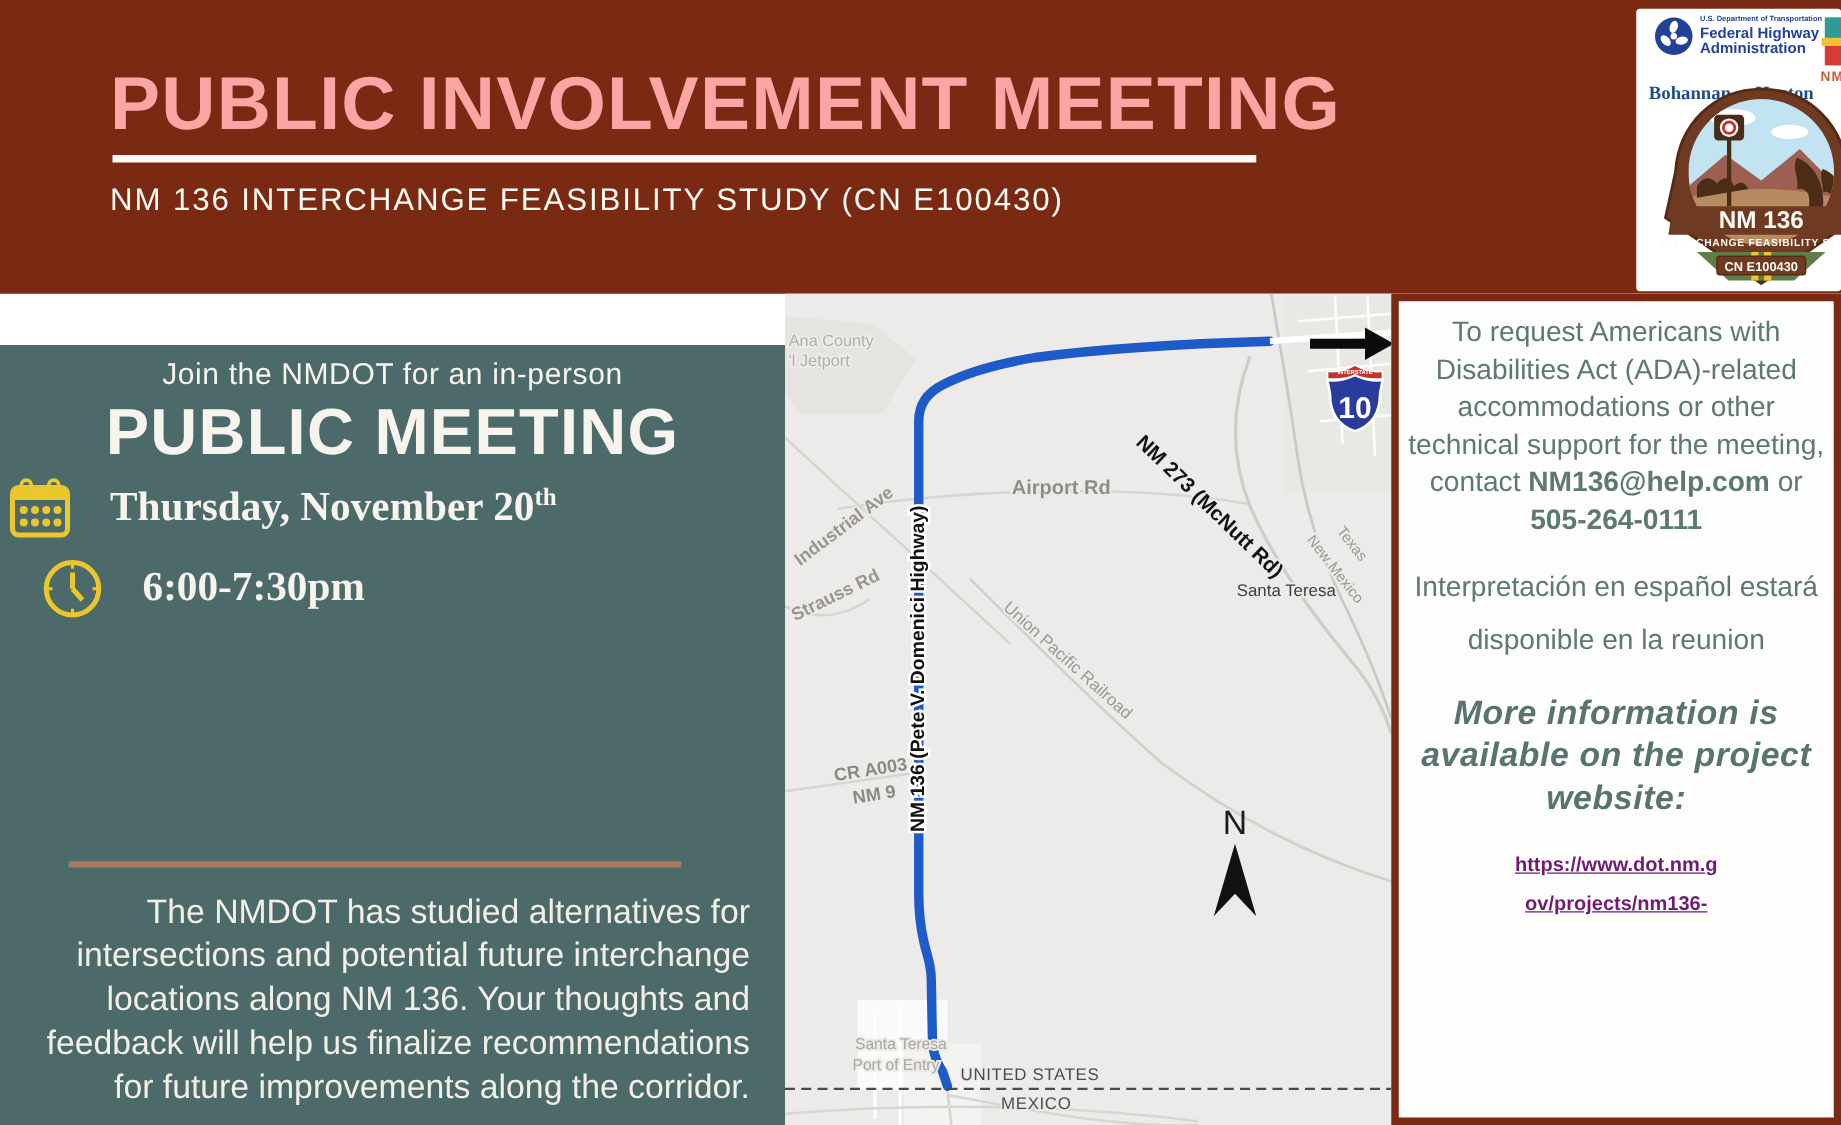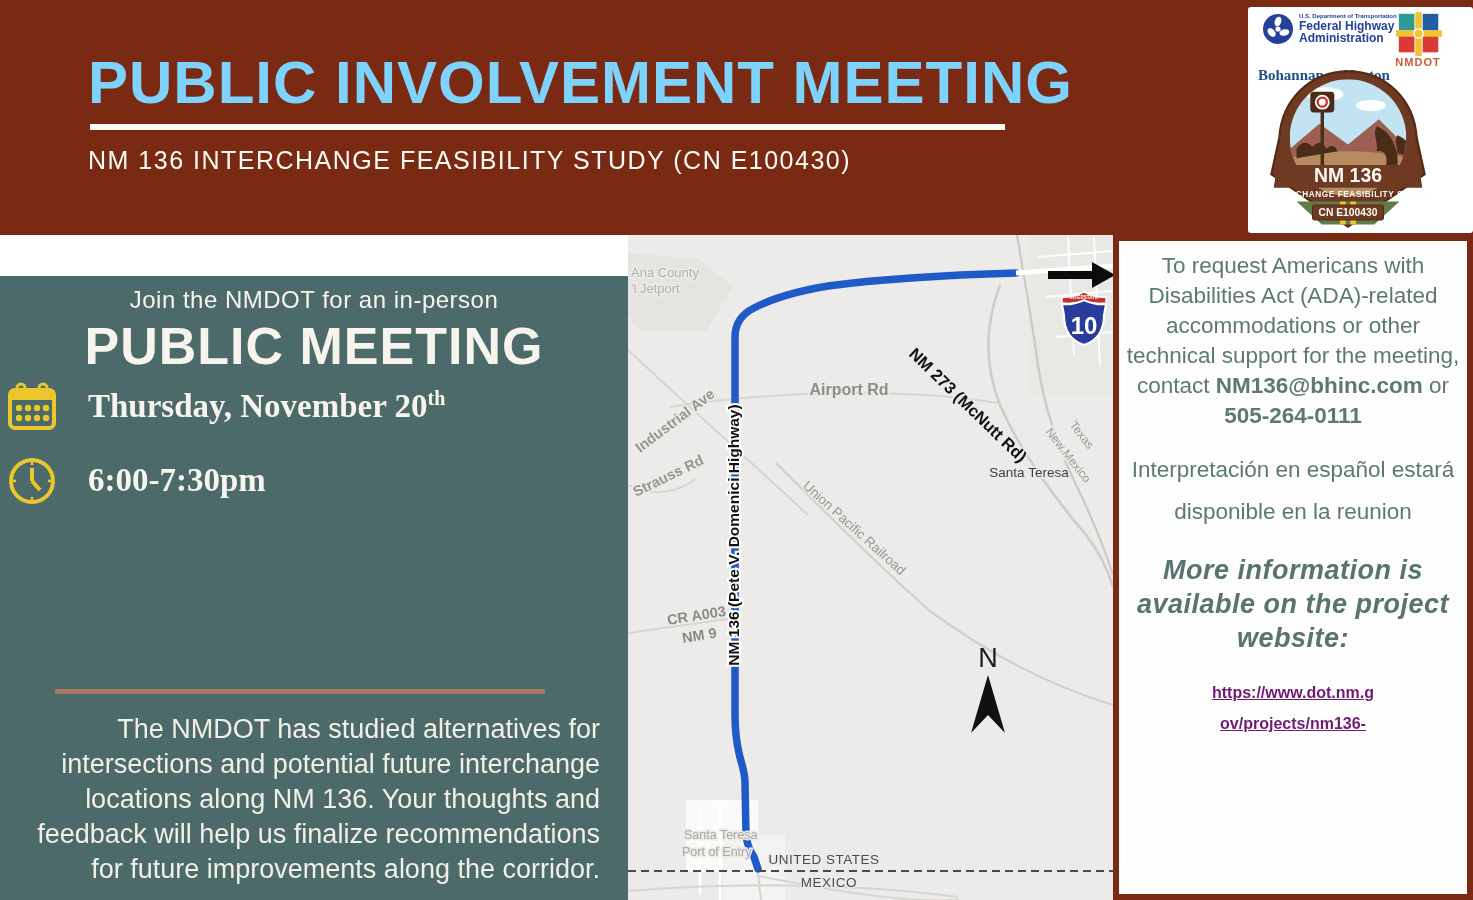--- a/index.html
+++ b/index.html
@@ -2,43 +2,43 @@
 <html><head>
 <meta charset="utf-8">
 <style>
   * { margin:0; padding:0; box-sizing:border-box; }
   html,body { width:1473px; height:900px; background:#fff; }
   body { font-family:"Liberation Sans", sans-serif; }
   .flyer { position:relative; width:1473px; height:900px; overflow:hidden; background:#fff; }
 
   
   .header { position:absolute; left:0; top:0; width:1473px; height:235px; background:#7A2A12; }
-  .header-title { position:absolute; left:88px; top:48px; color:#7dd3fc; font-size:60px; font-weight:700; letter-spacing:1px; white-space:nowrap; }
+  .header-title { position:absolute; left:88px; top:48px; color:#fca5a5; font-size:60px; font-weight:700; letter-spacing:1px; white-space:nowrap; }
   .header-underline { position:absolute; left:90px; top:124px; width:915px; height:6px; background:#FDFBF5; }
   .header-subtitle { position:absolute; left:88px; top:146px; color:#FDFBF5; font-size:25px; font-weight:400; letter-spacing:1.5px; white-space:nowrap; }
 
   
-  .logo-box { position:absolute; right:0; top:7px; width:225px; height:226px; background:#fff; border-radius:3px; }
+  .logo-box { position:absolute; right:0; top:7px; width:164px; height:226px; background:#fff; border-radius:3px; }
   .fhwa { position:absolute; left:14px; top:6px; display:flex; align-items:center; }
   .fhwa-text { margin-left:5px; color:#24419A; line-height:1.05; }
   .fhwa-tiny { font-size:6px; font-weight:700; }
   .fhwa-big { font-size:12px; font-weight:700; }
   .nmdot-mark { position:absolute; left:148px; top:5px; }
   .nmdot-label { position:absolute; left:140px; top:49px; width:60px; text-align:center; color:#CE5B35; font-size:11px; font-weight:700; letter-spacing:1px; }
   .bohannan { position:absolute; left:10px; top:60px; font-size:15px; font-weight:700; color:#1D4E89; white-space:nowrap;font-family:Liberation Serif, serif; }
   .bh-tri { color:#7FA9C9; font-size:12px; }
   .badge { position:absolute; left:14px; top:62px; }
 
   
   .left-panel { position:absolute; left:0; top:235px; width:628px; height:665px; background:#4C6A69; color:#F6F4EC;margin-top:41px; }
   .lp-intro { position:absolute; top:10px; width:100%; text-align:center; font-size:24px; font-weight:400; letter-spacing:0.5px; }
   .lp-meeting { position:absolute; top:40px; width:100%; text-align:center; font-size:52px; font-weight:700; letter-spacing:1px; }
   .lp-row { position:absolute; left:0; display:flex; align-items:center;font-family:Liberation Serif, serif; }
   .row-date { top:104px; }
-  .row-time { top:178px; }
+  .row-time { top:168px;padding-left:26px; }
   .row-venue { top:258px; align-items:flex-start; }
   .lp-icon { flex:0 0 64px; display:flex; justify-content:center; padding-top:2px; }
   .lp-date { font-size:33px; font-weight:700; margin-left:24px; }
   .lp-date sup { font-size:20px; }
   .lp-time { font-size:33px; font-weight:700; margin-left:24px; }
   .venue-text { margin-left:24px; font-size:27px; line-height:36px; }
   .venue-bold { font-weight:700; }
   .lp-divider { position:absolute; left:55px; top:413px; width:490px; height:5px; background:#A67B62; }
   .lp-body { position:absolute; left:28px; top:436px; width:572px; text-align:right; font-size:27px; line-height:35px; color:#F2EFE7; }
 
@@ -252,21 +252,21 @@
       <g fill="#ABA7A1" font-size="12.5">
         <text x="56" y="604" class="halo">Santa Teresa</text>
         <text x="54" y="621" class="halo">Port of Entry</text>
       </g>
       <text x="196" y="629" text-anchor="middle" font-size="13.5" fill="#4C4B49" letter-spacing="0.5" class="halo">UNITED STATES</text>
       <text x="201" y="652" text-anchor="middle" font-size="13.5" fill="#4C4B49" letter-spacing="0.5" class="halo">MEXICO</text>
     </svg>
   </div>
 
   <div class="right-panel">
-    <div class="rp-ada"><span>To request Americans with Disabilities Act (ADA)-related accommodations or other technical support for the meeting, contact </span><span class="rp-contact-bold">NM136@bhinc.com</span><span> or</span><br><span class="rp-contact-bold">505-264-0111</span></div>
+    <div class="rp-ada"><span>To request Americans with Disabilities Act (ADA)-related accommodations or other technical support for the meeting, contact </span><span class="rp-contact-bold">NM136@help.com</span><span> or</span><br><span class="rp-contact-bold">505-264-0111</span></div>
     <div class="rp-spanish">Interpretación en español estará disponible en la reunion</div>
     <div class="rp-more">More information is available on the project website:</div>
     <div class="rp-link">
       <span>https://www.dot.nm.g</span>
       <span>ov/projects/nm136-</span>
     </div>
   </div>
 
 </div>
 

